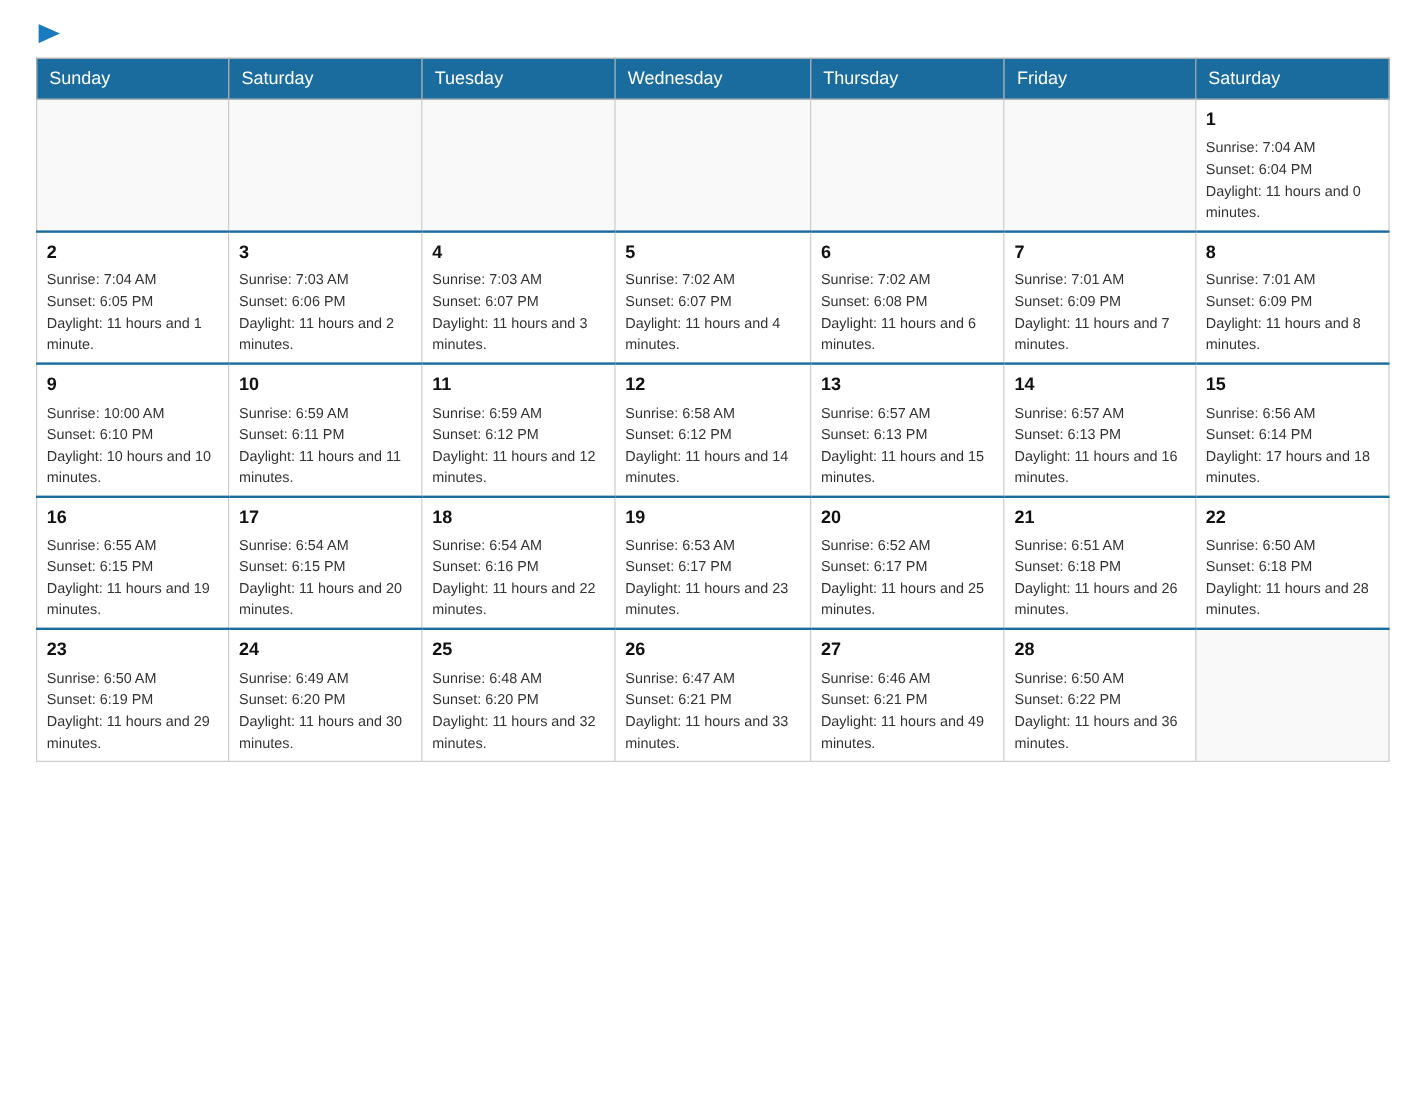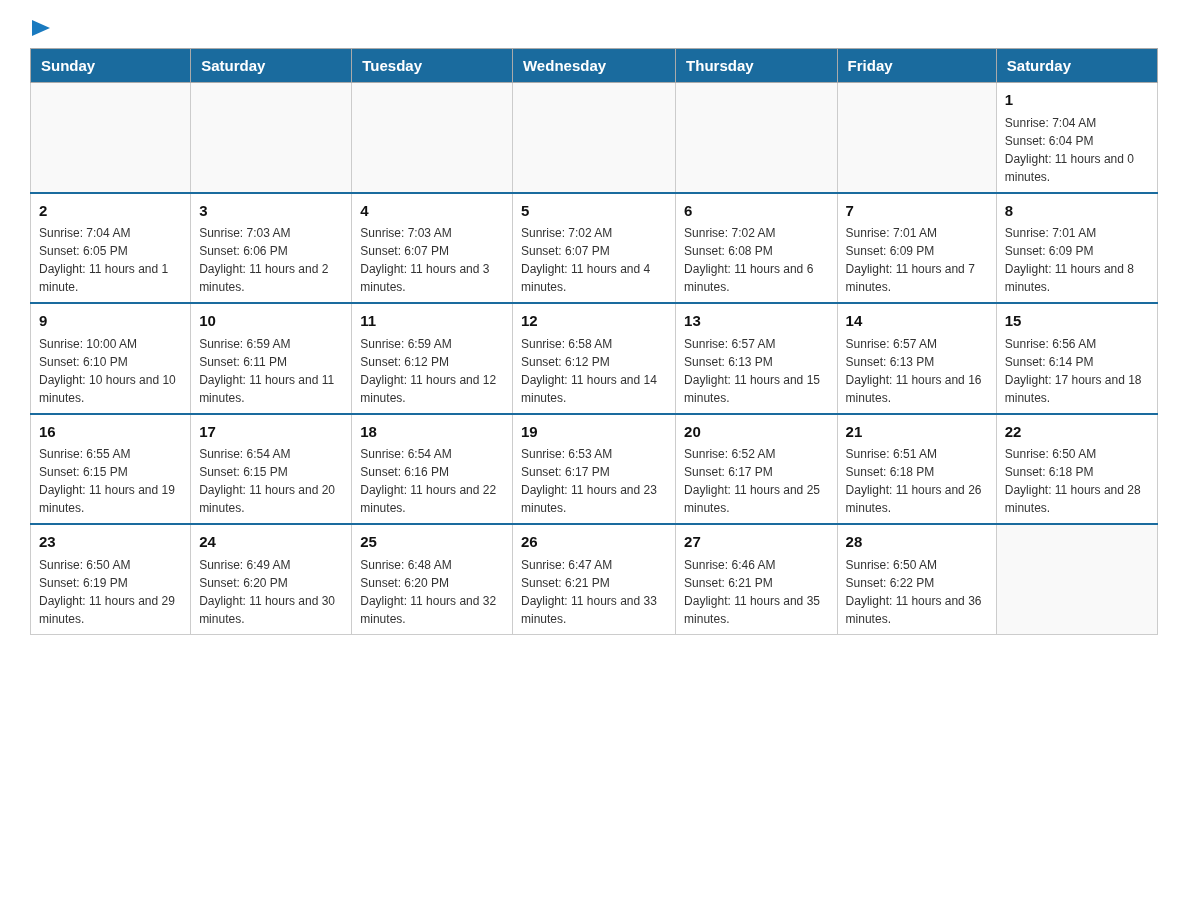--- a/index.html
+++ b/index.html
@@ -37,21 +37,21 @@
     }
     .calendar {
       width: 100%;
       border-collapse: collapse;
       border: 1px solid #aaa;
     }
     .calendar th {
       background-color: #1a6b9e;
       color: #fff;
       font-size: 15px;
-      font-weight: bold;
+      font-weight: normal;
       padding: 8px 10px;
       text-align: left;
       border: 1px solid #aaa;
     }
     .calendar td {
       vertical-align: top;
       padding: 6px 8px;
       border: 1px solid #ccc;
       width: 170px;
       min-height: 90px;
@@ -142,18 +142,18 @@
         <td><span class="day-num">19</span><span>Sunrise: 6:53 AM</span><br><span>Sunset: 6:17 PM</span><br><span>Daylight: 11 hours and 23 minutes.</span></td>
         <td><span class="day-num">20</span><span>Sunrise: 6:52 AM</span><br><span>Sunset: 6:17 PM</span><br><span>Daylight: 11 hours and 25 minutes.</span></td>
         <td><span class="day-num">21</span><span>Sunrise: 6:51 AM</span><br><span>Sunset: 6:18 PM</span><br><span>Daylight: 11 hours and 26 minutes.</span></td>
         <td><span class="day-num">22</span><span>Sunrise: 6:50 AM</span><br><span>Sunset: 6:18 PM</span><br><span>Daylight: 11 hours and 28 minutes.</span></td>
       </tr>
       <tr class="row-divider">
         <td><span class="day-num">23</span><span>Sunrise: 6:50 AM</span><br><span>Sunset: 6:19 PM</span><br><span>Daylight: 11 hours and 29 minutes.</span></td>
         <td><span class="day-num">24</span><span>Sunrise: 6:49 AM</span><br><span>Sunset: 6:20 PM</span><br><span>Daylight: 11 hours and 30 minutes.</span></td>
         <td><span class="day-num">25</span><span>Sunrise: 6:48 AM</span><br><span>Sunset: 6:20 PM</span><br><span>Daylight: 11 hours and 32 minutes.</span></td>
         <td><span class="day-num">26</span><span>Sunrise: 6:47 AM</span><br><span>Sunset: 6:21 PM</span><br><span>Daylight: 11 hours and 33 minutes.</span></td>
-        <td><span class="day-num">27</span><span>Sunrise: 6:46 AM</span><br><span>Sunset: 6:21 PM</span><br><span>Daylight: 11 hours and 35 minutes.</span></td>
+        <td><span class="day-num">27</span><span>Sunrise: 6:46 AM</span><br><span>Sunset: 6:21 PM</span><br><span>Daylight: 11 hours and 49 minutes.</span></td>
         <td><span class="day-num">28</span><span>Sunrise: 6:50 AM</span><br><span>Sunset: 6:22 PM</span><br><span>Daylight: 11 hours and 36 minutes.</span></td>
         <td class="empty-cell"></td>
       </tr>
     </tbody>
 </table>
 
 </body></html>

